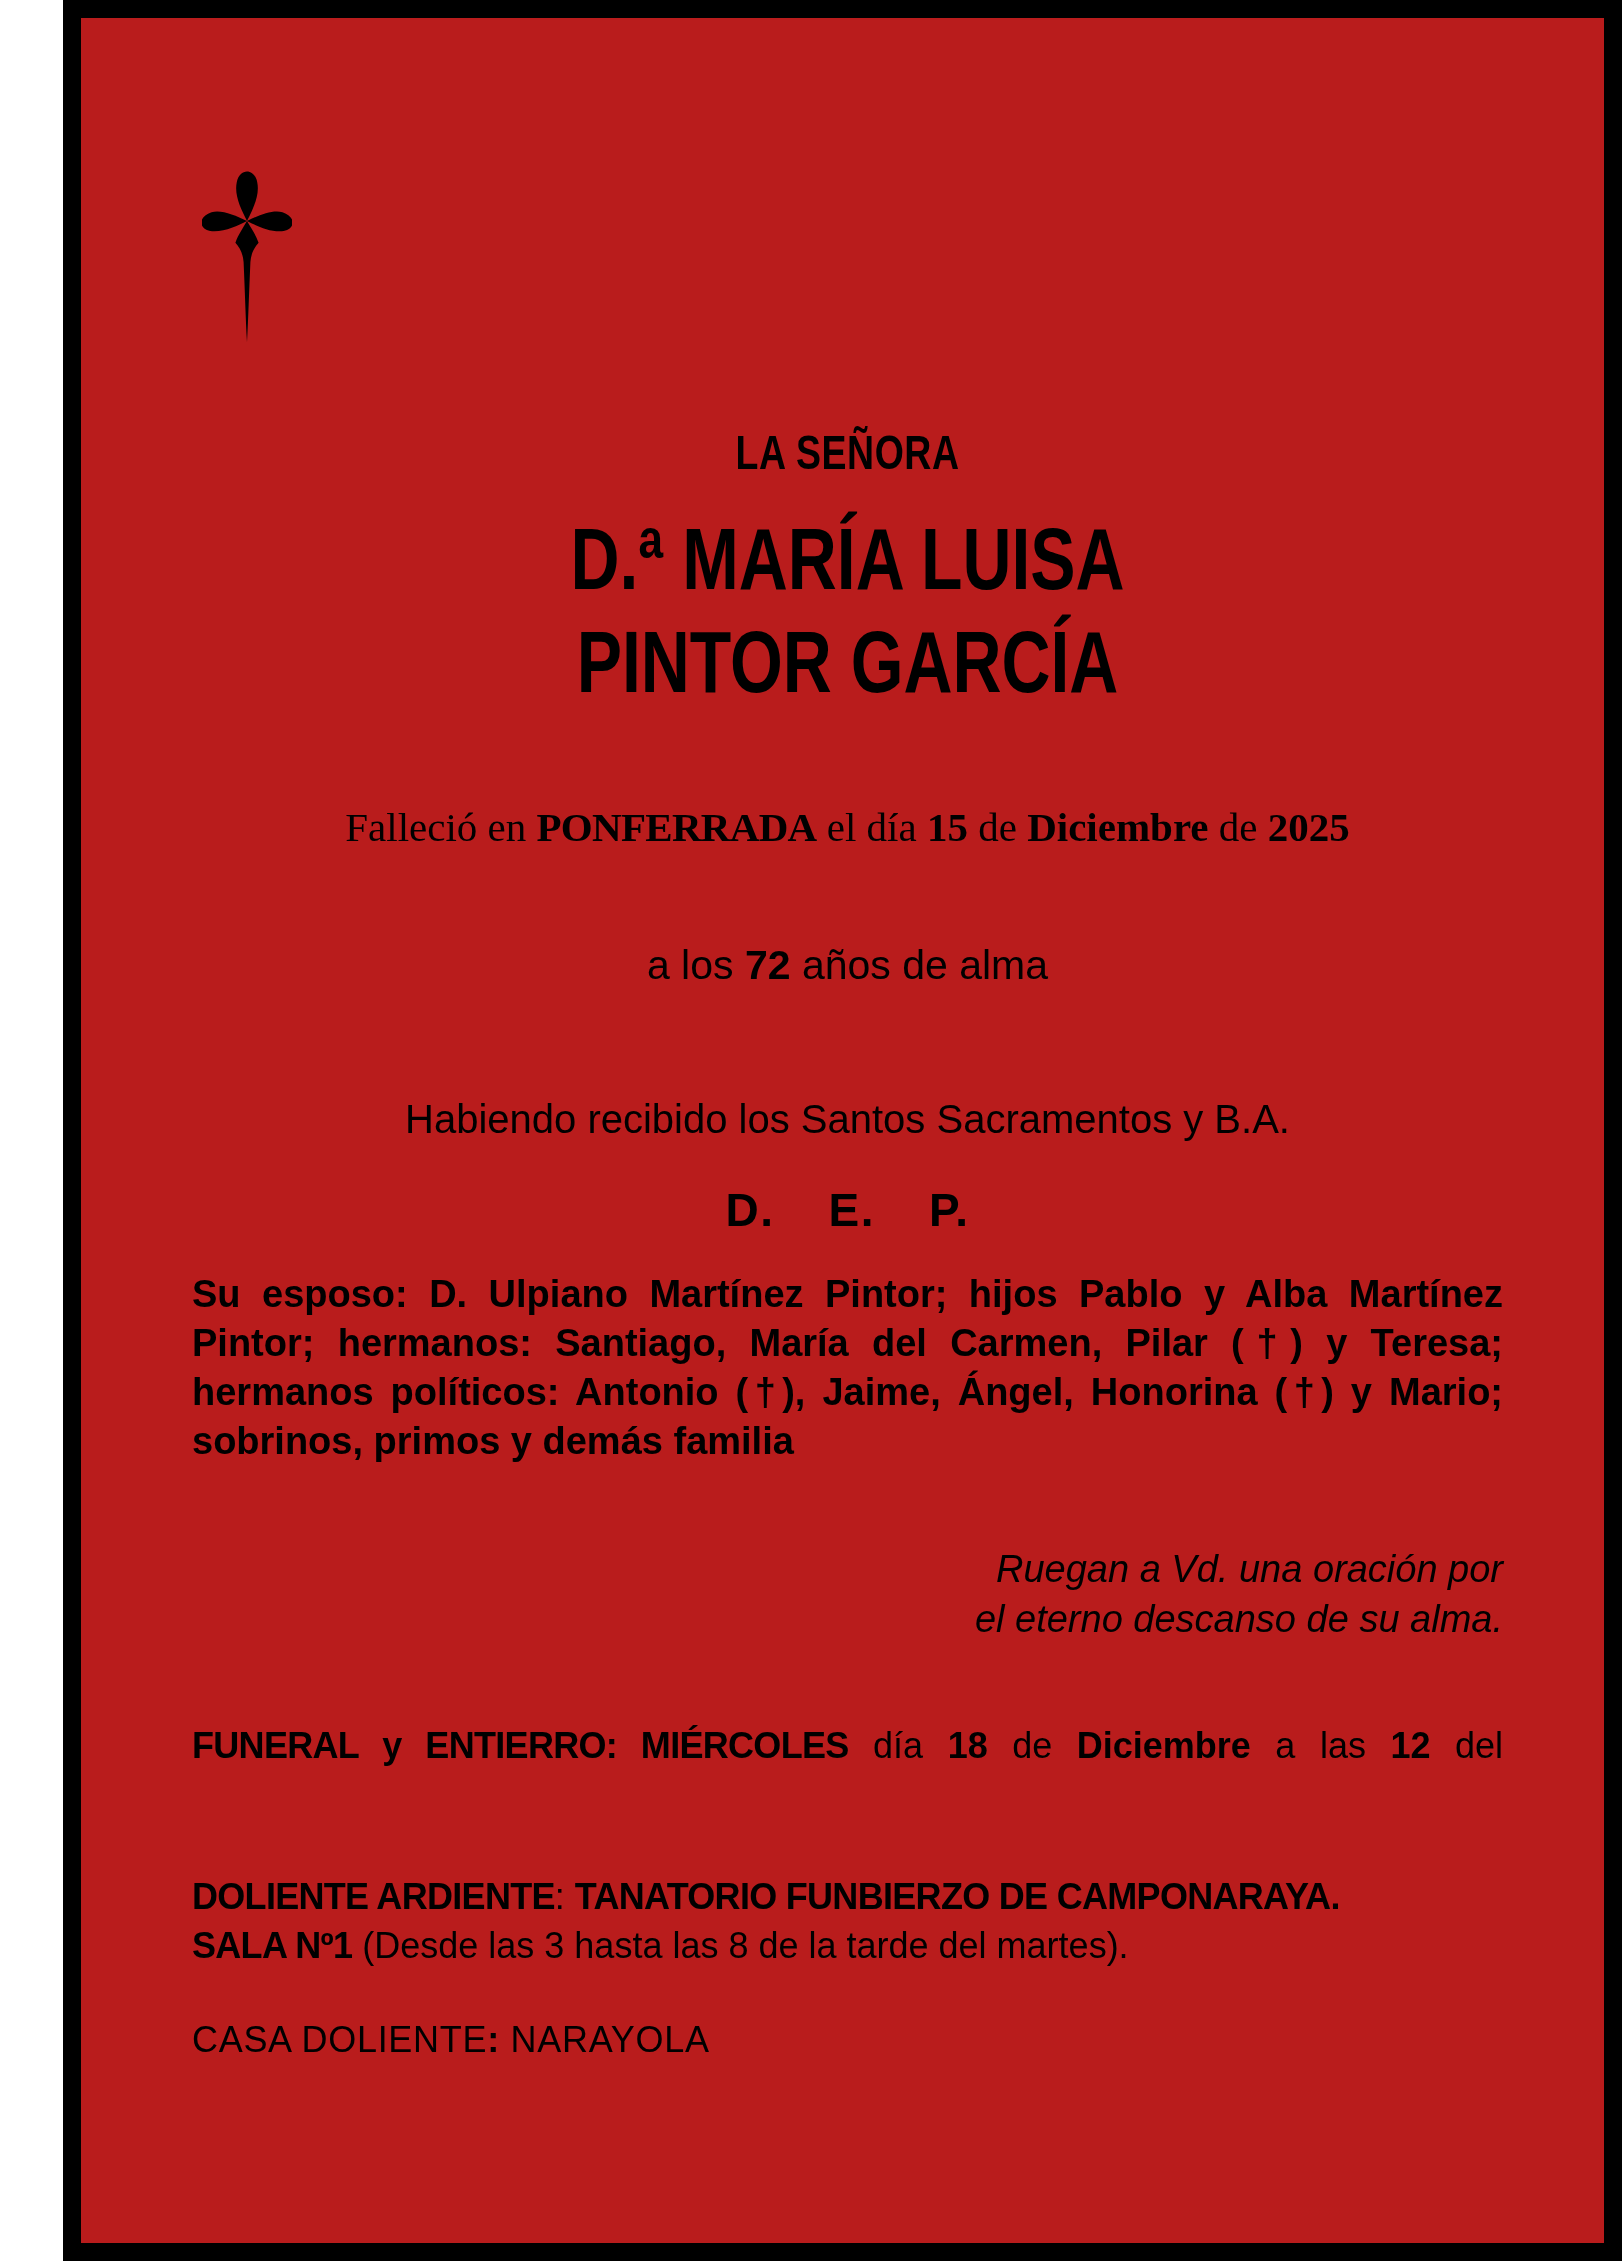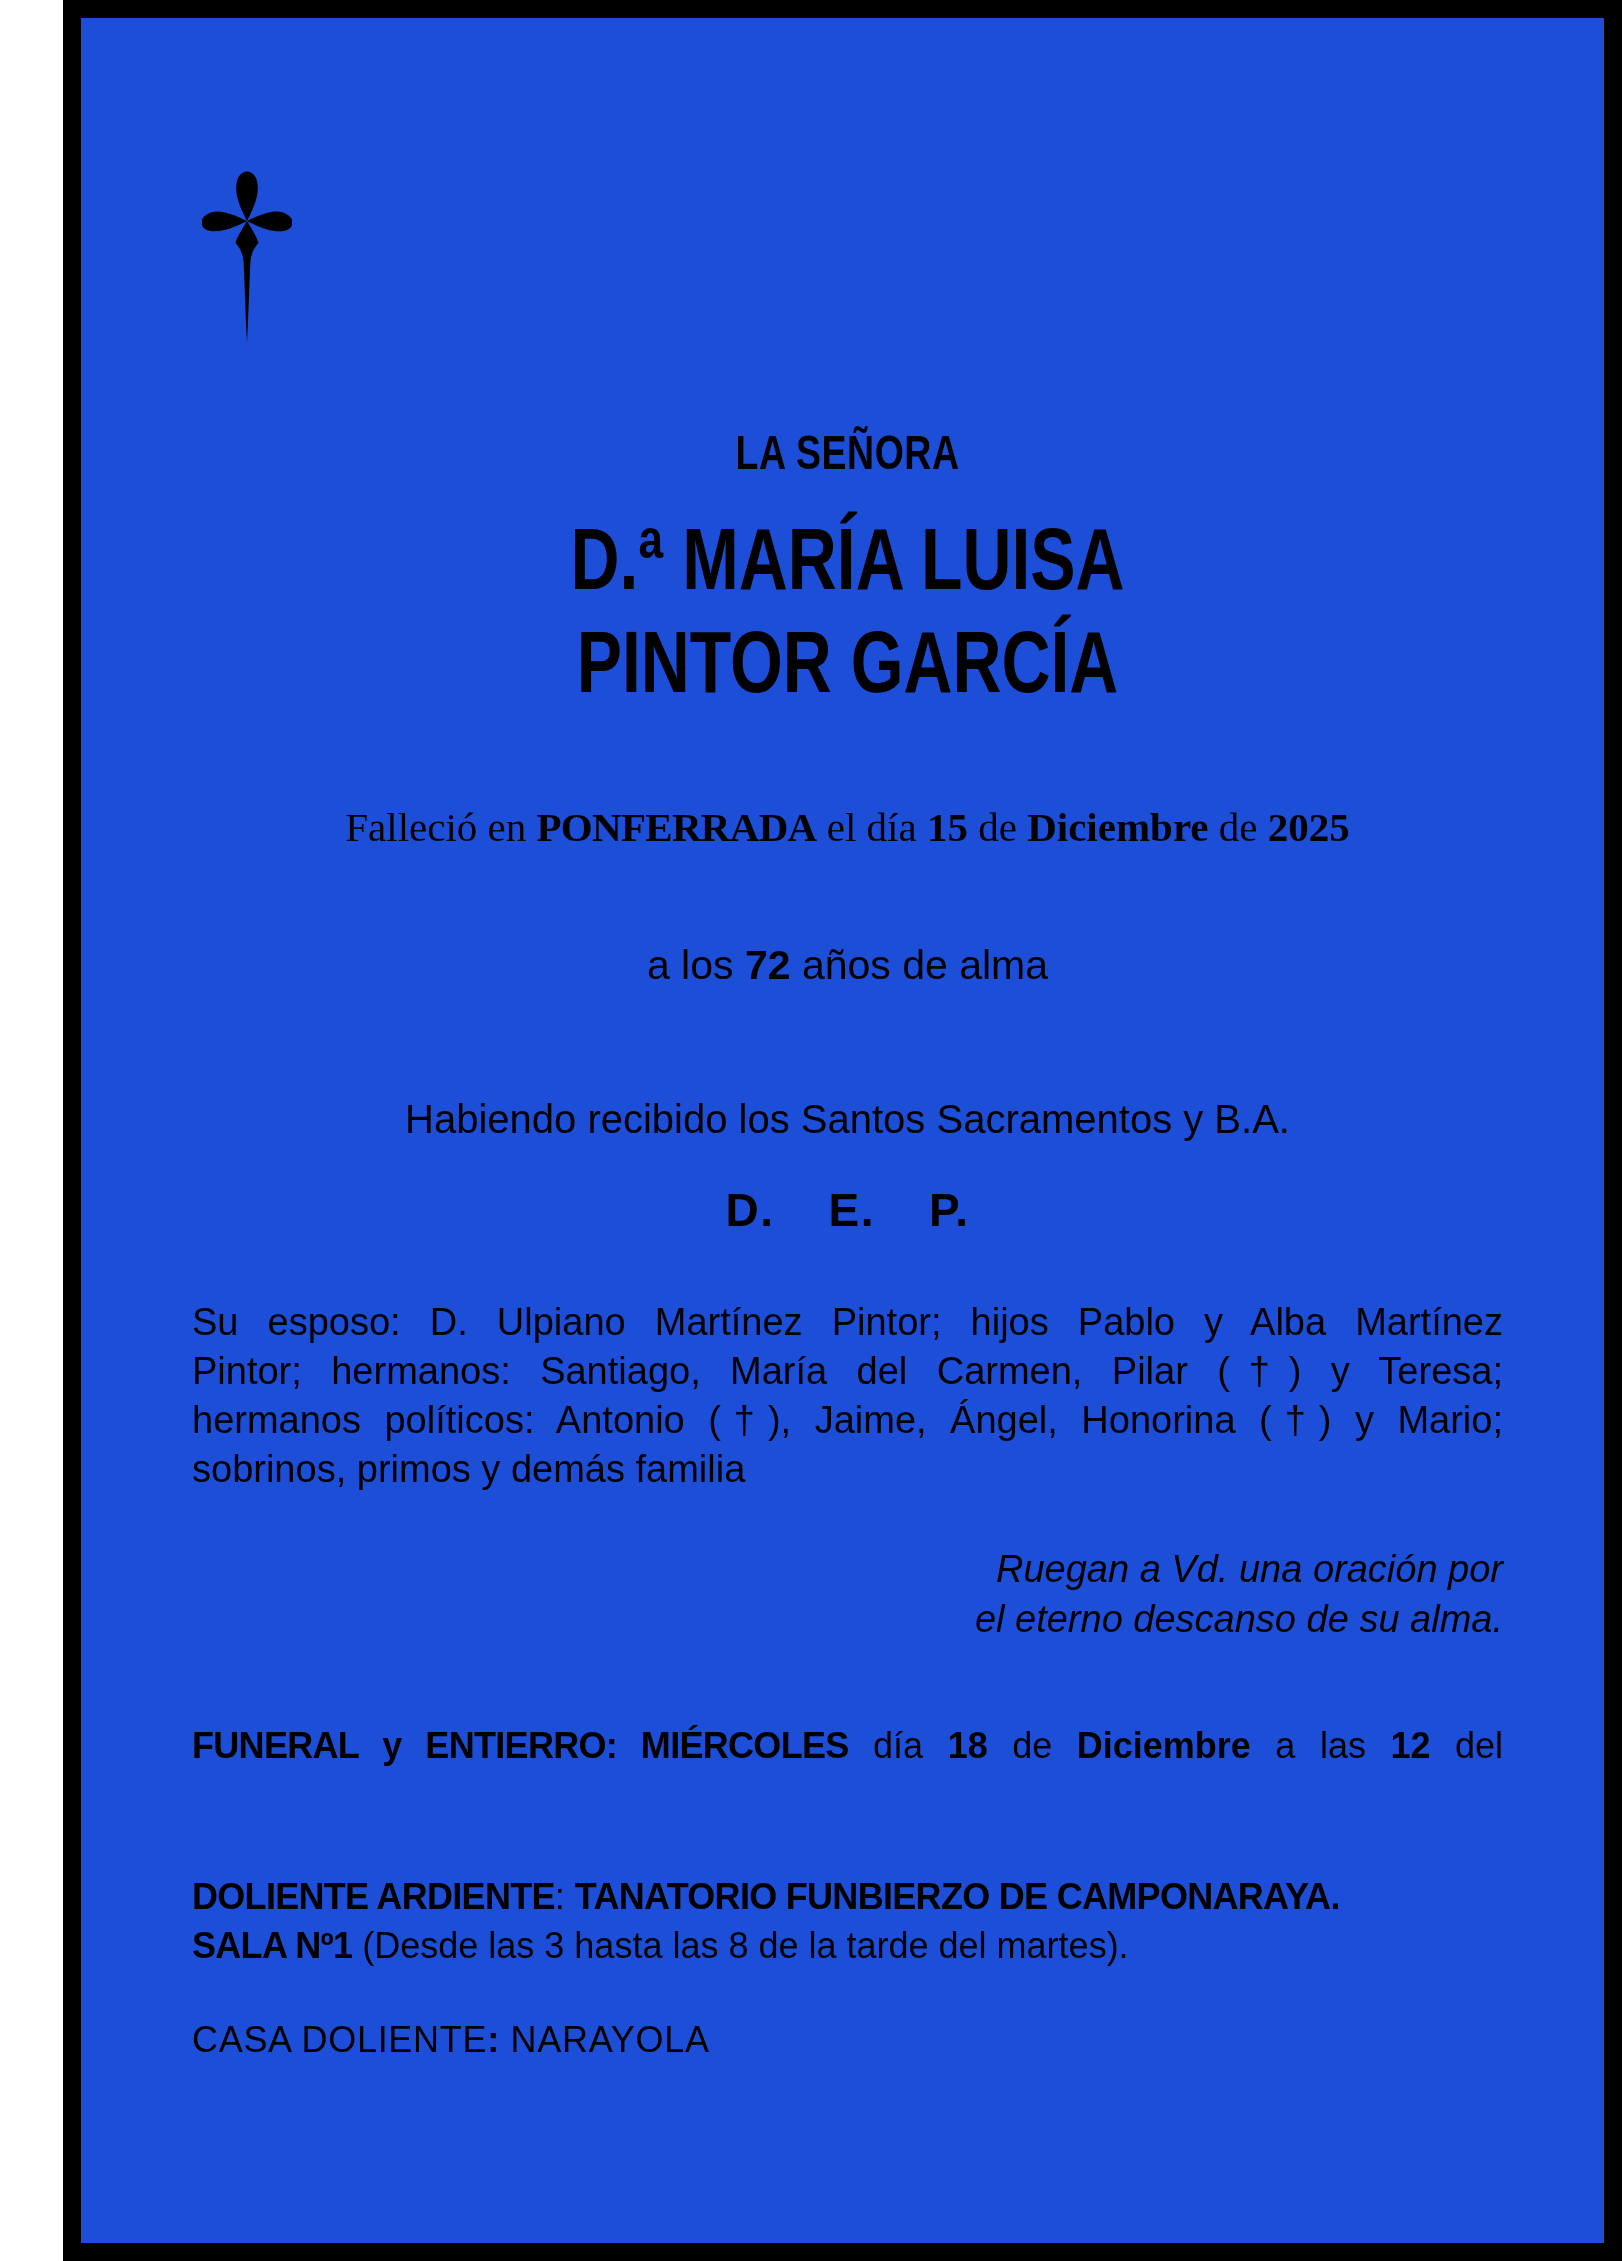--- a/index.html
+++ b/index.html
@@ -9,21 +9,21 @@
     color: #000000;
     font-family: "Liberation Sans", sans-serif;
     position: relative;
     overflow: hidden;
   }
   .frame {
     position: absolute;
     left: 63px; top: 0; right: 0; bottom: 0;
     border: 18px solid #000000;
     box-sizing: border-box;
-    background: #1d4ed8;
+    background: #b91c1c;
   }
   .content {
     position: absolute;
     left: 111px; right: 101px; top: 0; bottom: 0;
   }
   .abs { position: absolute; left: 0; right: 0; }
 
   .cross {
     position: absolute;
     left: 9.6px; top: 140px;
@@ -54,21 +54,21 @@
 
   .dep {
     top: 1165px;
     font-size: 46px;
     font-weight: bold;
     text-align: center;
     word-spacing: 40px;
     letter-spacing: 1.4px;
   }
 
-  .family { top: 1280px; font-size: 38px; line-height: 49px; }
+  .family { top: 1252px; font-size: 38px; line-height: 49px; font-weight: bold; }
   .jline { text-align: justify; text-align-last: justify; }
 
   .prayer {
     top: 1526px;
     font-size: 38px;
     line-height: 50px;
     font-weight: normal;
     font-style: italic;
     text-align: right;
   }

